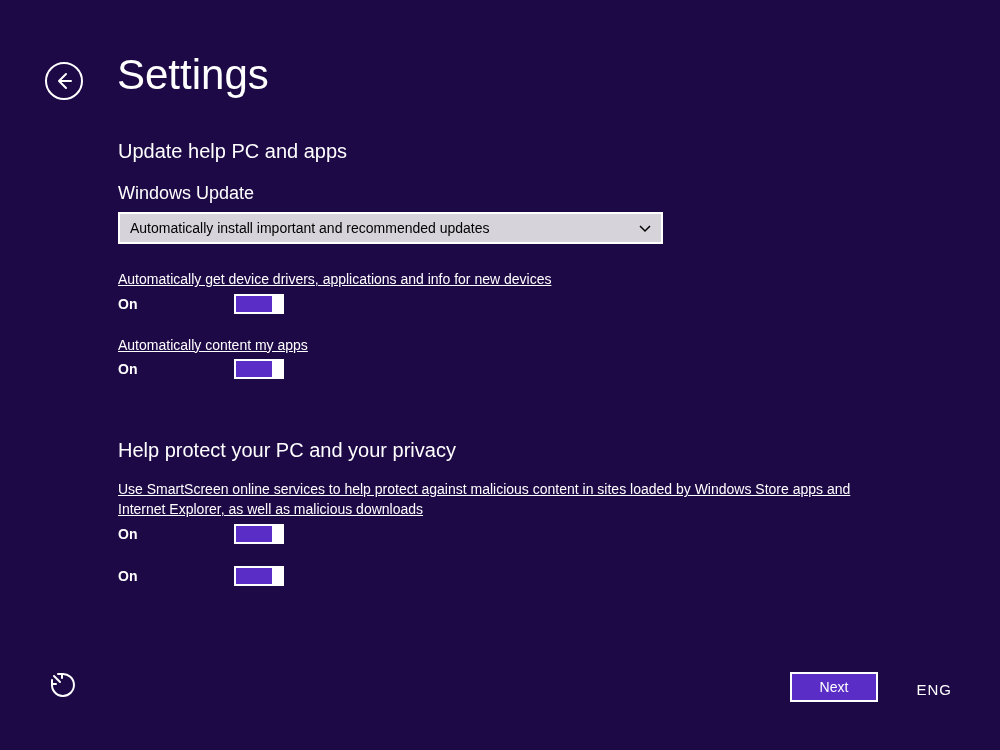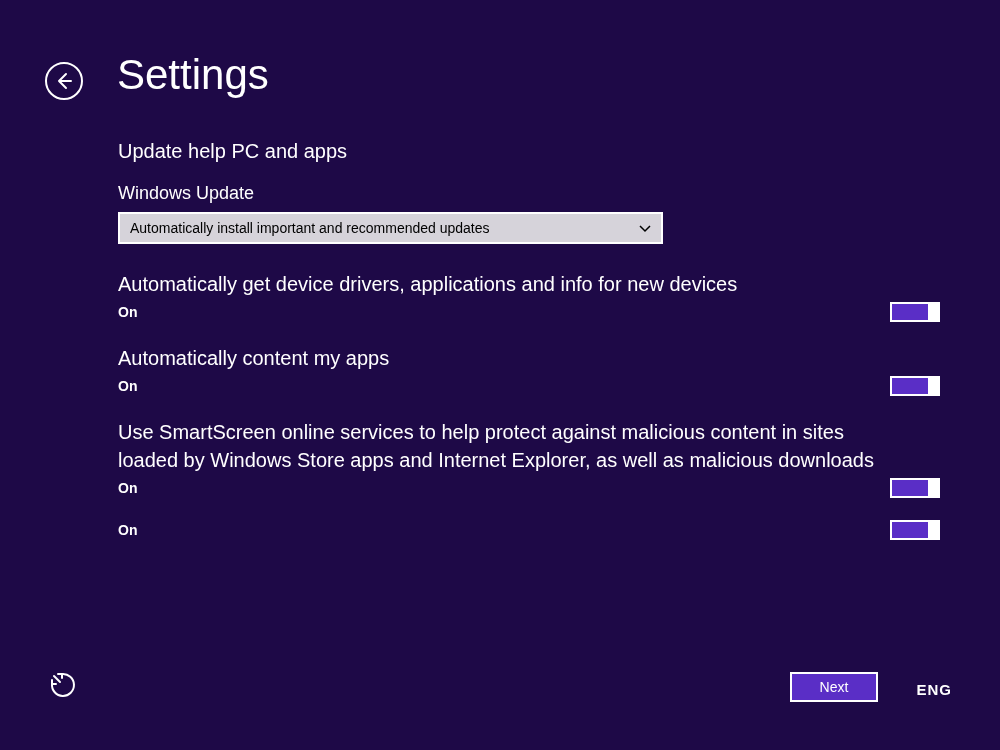--- a/index.html
+++ b/index.html
@@ -80,21 +80,20 @@
     right: 10px;
     top: 50%;
     transform: translateY(-50%);
   }
 
   .toggle-row {
     display: flex;
     align-items: center;
     margin-top: 4px;
     margin-bottom: 22px;
-    justify-content: space-between;
   }
   .toggle-state {
     width: 116px;
     font-size: 14px;
     font-weight: 600;
   }
   .toggle {
     width: 50px;
     height: 20px;
     border: 2px solid #ffffff;
@@ -106,24 +105,25 @@
     position: absolute;
     right: -2px;
     top: -2px;
     width: 12px;
     height: 20px;
     background: #ffffff;
   }
 
   .desc-block { margin-bottom: 0; }
   .desc-text {
-    font-size: 20px;
+    font-size: 14px;
     line-height: 1.4;
     max-width: 780px;
     margin-bottom: 4px;
+    text-decoration: underline;
   }
 
   
   .footer {
     position: absolute;
     bottom: 48px;
     left: 0;
     right: 0;
     height: 40px;
   }
@@ -146,21 +146,21 @@
     display: flex;
     align-items: center;
     justify-content: center;
     cursor: pointer;
   }
   .lang {
     position: absolute;
     right: 48px;
     bottom: 4px;
     font-size: 15px;
-    font-weight: 700;
+    font-weight: 400;
     letter-spacing: 1px;
   }
 </style>
 </head>
 <body>
 
 <div class="header">
   <div class="back-btn">
     <svg width="20" height="20" viewBox="0 0 20 20">
       <path d="M12 3 L5 10 L12 17 M5 10 L17 10" stroke="#ffffff" stroke-width="2" fill="none" stroke-linecap="round" stroke-linejoin="round"></path>
@@ -196,20 +196,21 @@
   <div class="desc-block">
     <div class="desc-text">Automatically content my apps</div>
     <div class="toggle-row">
       <div class="toggle-state">On</div>
       <div class="toggle">
         <div class="toggle-knob"></div>
       </div>
     </div>
   </div>
 
+  <div class="section-heading section2">Help protect your PC and your privacy</div>
 
   <div class="desc-block">
     <div class="desc-text">Use SmartScreen online services to help protect against malicious content in sites loaded by Windows Store apps and Internet Explorer, as well as malicious downloads</div>
     <div class="toggle-row">
       <div class="toggle-state">On</div>
       <div class="toggle">
         <div class="toggle-knob"></div>
       </div>
     </div>
   </div>

